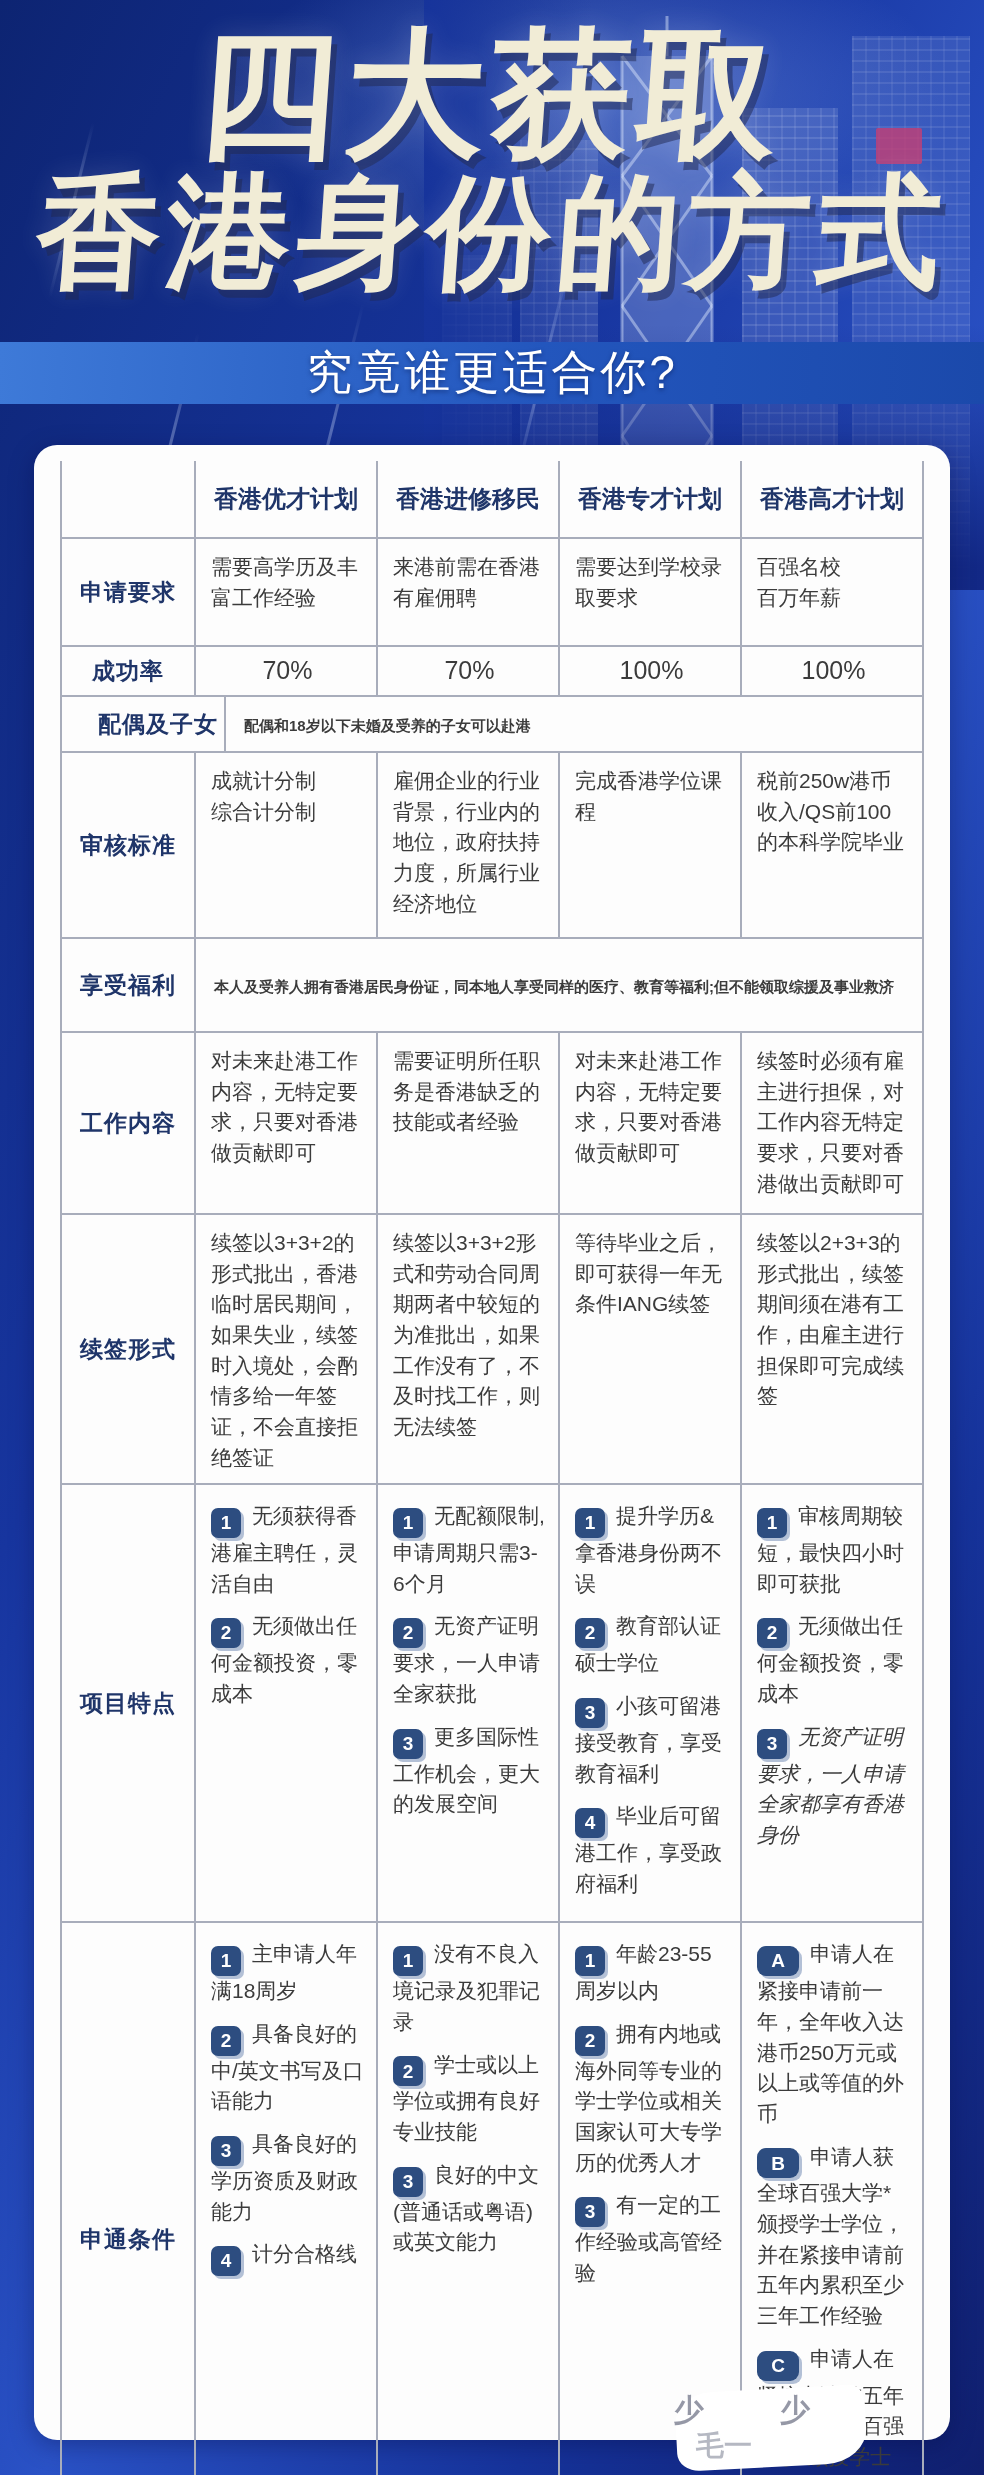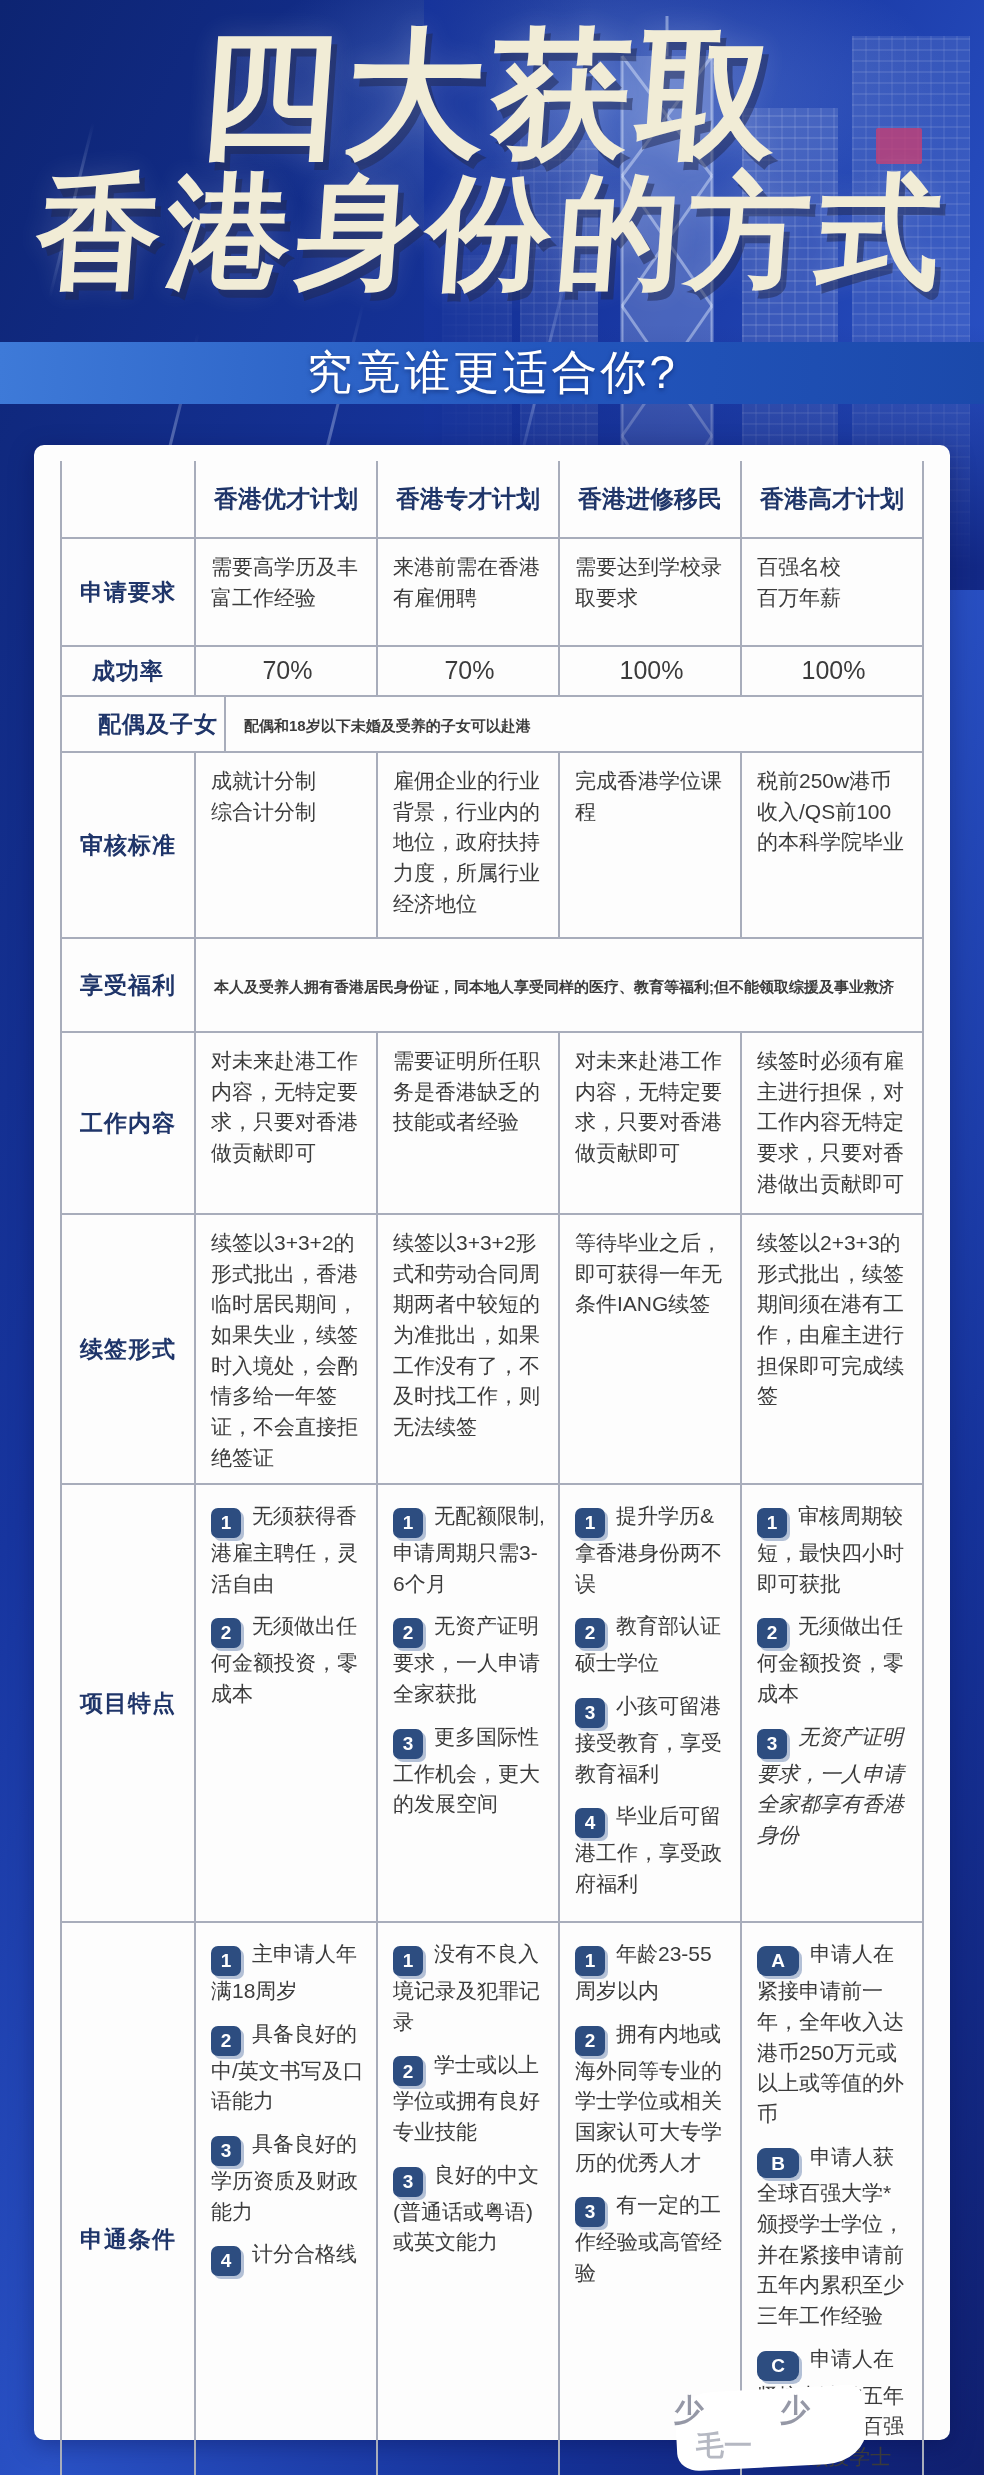--- a/index.html
+++ b/index.html
@@ -42,21 +42,21 @@
   .subtitle-band{
     position:absolute;top:342px;left:0;width:100%;height:62px;
     background:linear-gradient(93deg,#3e7ad8 0%,#2356bd 55%,#1b49ab 100%);
     display:flex;align-items:center;justify-content:center;
   }
   .subtitle-band span{color:#fff;font-size:46px;font-weight:400;letter-spacing:3px;
     text-shadow:0 2px 4px rgba(10,25,80,.5);}
   
   .card{
     position:absolute;left:34px;top:445px;width:916px;height:1995px;
-    background:#fdfdfd;border-radius:10px;box-shadow:0 6px 24px rgba(0,10,60,.35);
+    background:#fdfdfd;border-radius:23px;box-shadow:0 6px 24px rgba(0,10,60,.35);
     padding:16px 26px 14px 26px;box-sizing:border-box;
   }
   .ctable{width:100%;border:2px solid #a8adbb;border-top:none;box-sizing:border-box;}
   .t-row{display:grid;grid-template-columns:132px 1fr 1fr 1fr 1fr;border-top:2px solid #a8adbb;}
   .t-row.t-span{grid-template-columns:132px 1fr;}
   .t-row.t-header{border-top:none;}
   .t-row > div:not(:first-child){border-left:2px solid #a8adbb;}
   .t-label,.t-plan{display:flex;align-items:center;justify-content:center;text-align:center;
     font-weight:700;color:#1f3569;}
   .t-label{font-size:23px;letter-spacing:1px;padding:6px;}
@@ -131,22 +131,22 @@
 
   <div class="subtitle-band">
     <span>究竟谁更适合你?</span>
   </div>
 
   <div class="card">
     <div class="ctable">
         <div class="t-row t-header">
           <div class="t-label"></div>
           <div class="t-plan">香港优才计划</div>
+          <div class="t-plan">香港进修移民</div>
           <div class="t-plan">香港专才计划</div>
-          <div class="t-plan">香港进修移民</div>
           <div class="t-plan">香港高才计划</div>
         </div>
         <div class="t-row">
           <div class="t-label">申请要求</div>
           <div class="t-cell">需要高学历及丰富工作经验</div>
           <div class="t-cell">来港前需在香港有雇佣聘</div>
           <div class="t-cell">需要达到学校录取要求</div>
           <div class="t-cell">百强名校
 百万年薪</div>
         </div>

